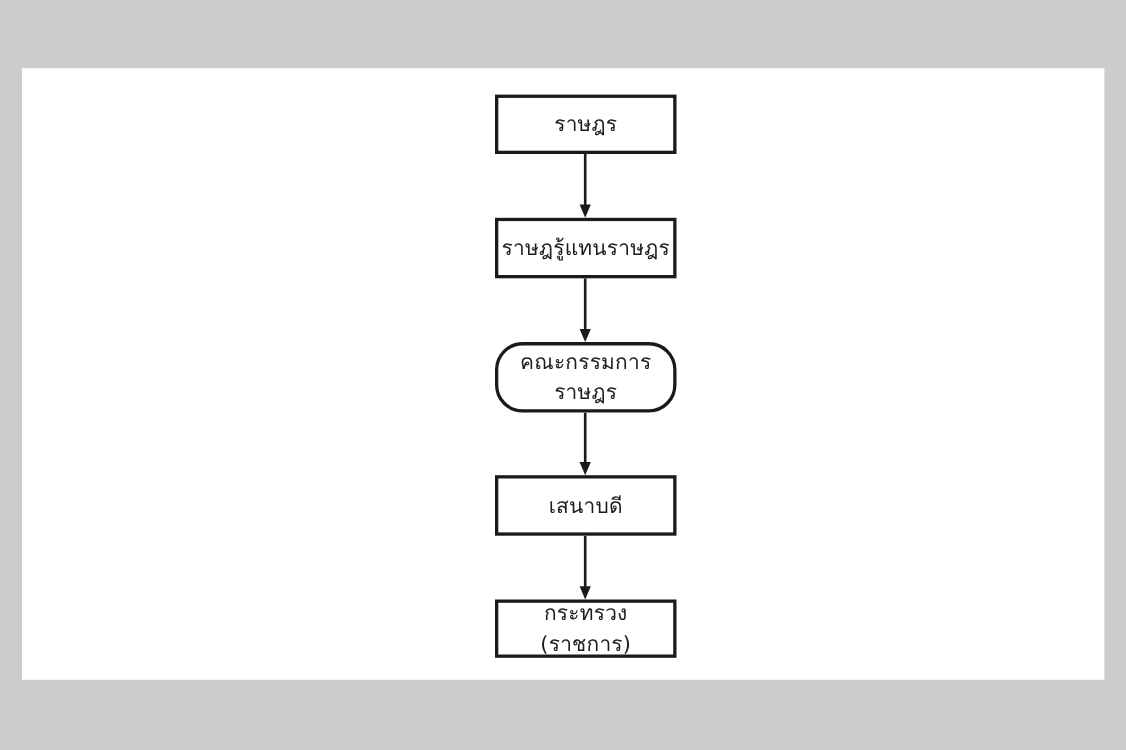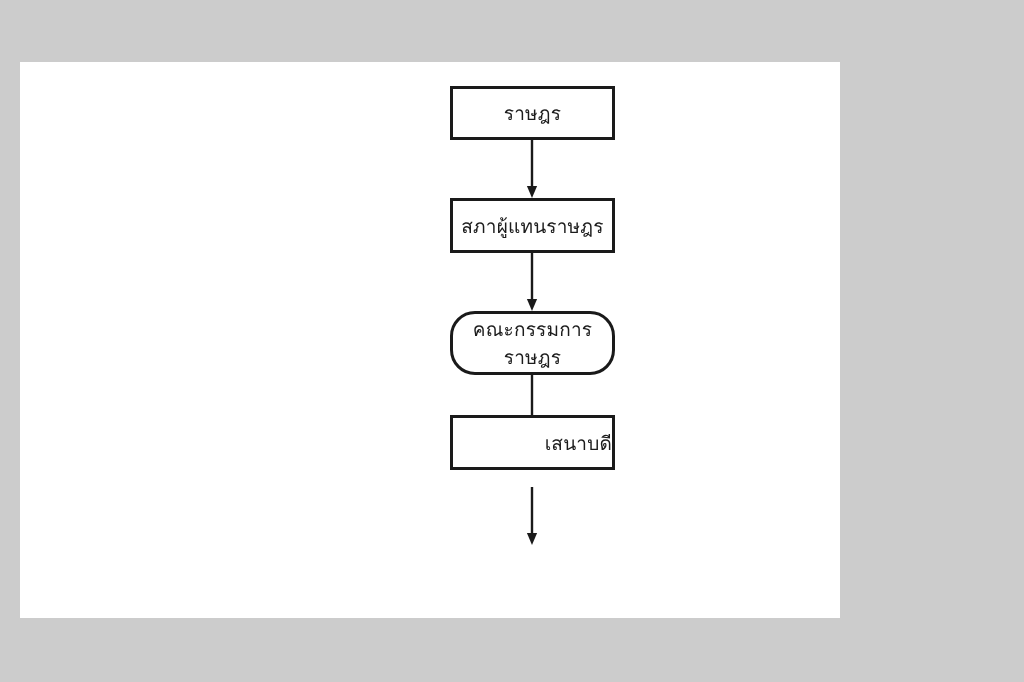--- a/index.html
+++ b/index.html
@@ -18,21 +18,21 @@
     position: relative;
     width: 1024px;
     height: 682px;
   }
 
   
   #diagram-panel {
     position: absolute;
     left: 20px;
     top: 62px;
-    width: 820px;
+    width: 984px;
     height: 556px;
     background: #ffffff;
   }
 
   
   #flow {
     position: absolute;
     left: 410px;
     top: 24px;
     width: 205px;
@@ -56,21 +56,21 @@
     font-size: 19px;
     line-height: 28px;
     color: #1c1c1c;
     letter-spacing: 0.2px;
     white-space: pre-line;
   }
 
   .node-1 { top: 0px;   height: 54px; }
   .node-2 { top: 112px; height: 55px; }
   .node-3 { top: 225px; height: 64px; border-radius: 25px; }
-  .node-4 { top: 329px; height: 55px; justify-content: flex-end; }
+  .node-4 { top: 346px; height: 55px; }
   .node-5 { top: 459px; height: 53px; }
 
   
   .connector {
     position: absolute;
     left: 95px;
     width: 14px;
     overflow: visible;
   }
   .connector svg { display: block; }
@@ -94,21 +94,21 @@
       </div>
 
       <div class="connector conn-1">
         <svg width="14" height="58" viewBox="0 0 14 58" aria-hidden="true">
           <line x1="7" y1="0" x2="7" y2="49" stroke="#1a1a1a" stroke-width="2.4"></line>
           <polygon points="7,58 1.9,46 12.1,46" fill="#1a1a1a"></polygon>
         </svg>
       </div>
 
       <div class="node node-2">
-        <span class="node-label">สภาผู้แทนราษฎร</span>
+        <span class="node-label">ราษฎรู้แทนราษฎร</span>
       </div>
 
       <div class="connector conn-2">
         <svg width="14" height="58" viewBox="0 0 14 58" aria-hidden="true">
           <line x1="7" y1="0" x2="7" y2="49" stroke="#1a1a1a" stroke-width="2.4"></line>
           <polygon points="7,58 1.9,46 12.1,46" fill="#1a1a1a"></polygon>
         </svg>
       </div>
 
       <div class="node node-3">
@@ -127,16 +127,19 @@
         <span class="node-label">เสนาบดี</span>
       </div>
 
       <div class="connector conn-4">
         <svg width="14" height="58" viewBox="0 0 14 58" aria-hidden="true">
           <line x1="7" y1="0" x2="7" y2="49" stroke="#1a1a1a" stroke-width="2.4"></line>
           <polygon points="7,58 1.9,46 12.1,46" fill="#1a1a1a"></polygon>
         </svg>
       </div>
 
+      <div class="node node-5">
+        <span class="node-label">กระทรวง (ราชการ)</span>
+      </div>
 
     </div>
   </div>
 </div>
 
 </body></html>

